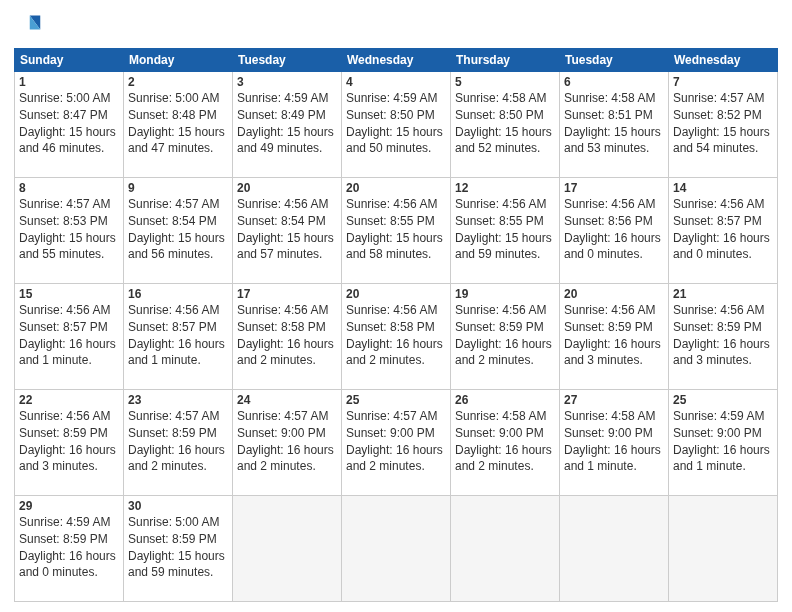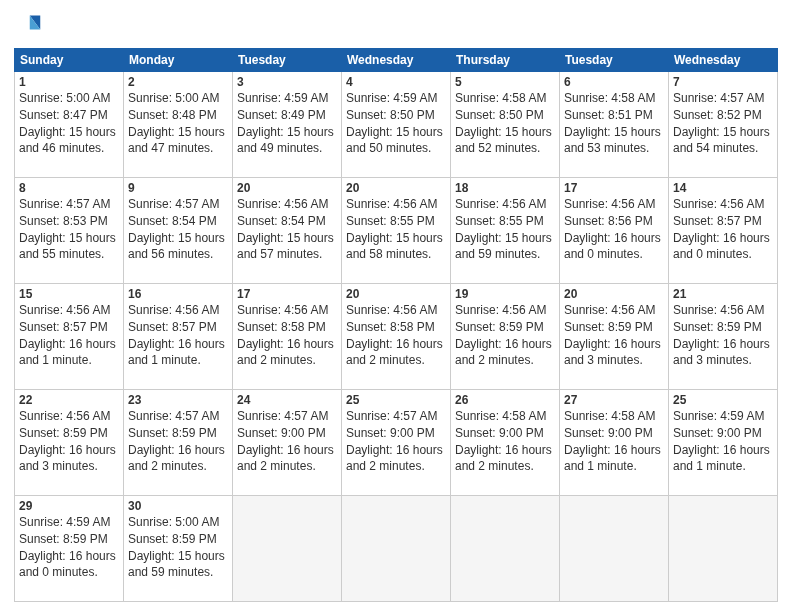--- a/index.html
+++ b/index.html
@@ -169,21 +169,21 @@
           </td>
           <td>
             <span class="day-num">20</span>
             <div class="day-detail">Sunrise: 4:56 AM<br>Sunset: 8:54 PM<br>Daylight: 15 hours<br>and 57 minutes.</div>
           </td>
           <td>
             <span class="day-num">20</span>
             <div class="day-detail">Sunrise: 4:56 AM<br>Sunset: 8:55 PM<br>Daylight: 15 hours<br>and 58 minutes.</div>
           </td>
           <td>
-            <span class="day-num">18</span>
+            <span class="day-num">12</span>
             <div class="day-detail">Sunrise: 4:56 AM<br>Sunset: 8:55 PM<br>Daylight: 15 hours<br>and 59 minutes.</div>
           </td>
           <td>
             <span class="day-num">17</span>
             <div class="day-detail">Sunrise: 4:56 AM<br>Sunset: 8:56 PM<br>Daylight: 16 hours<br>and 0 minutes.</div>
           </td>
           <td>
             <span class="day-num">14</span>
             <div class="day-detail">Sunrise: 4:56 AM<br>Sunset: 8:57 PM<br>Daylight: 16 hours<br>and 0 minutes.</div>
           </td>

